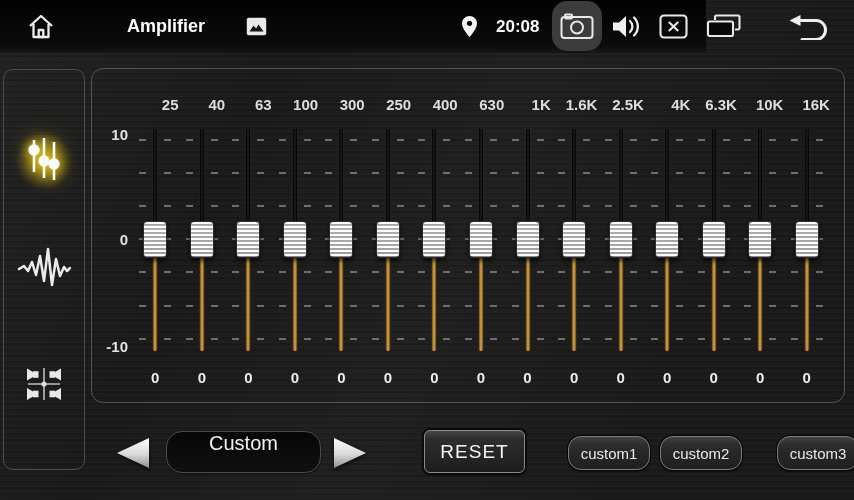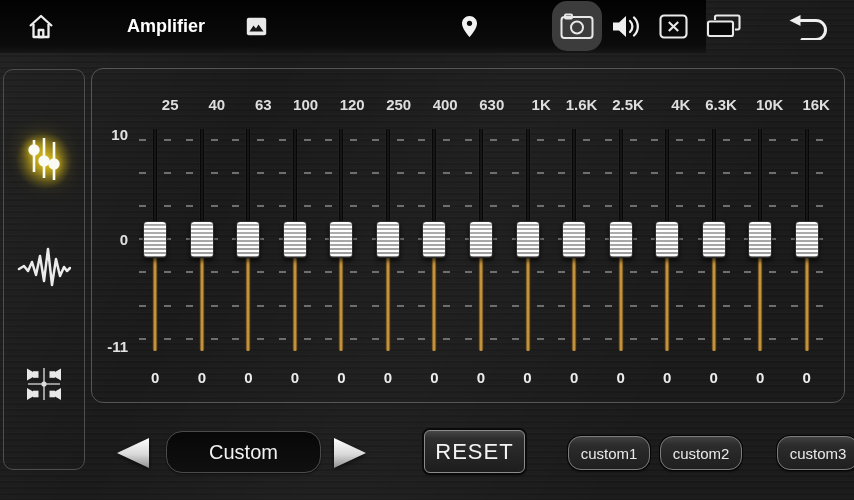--- a/index.html
+++ b/index.html
@@ -45,26 +45,26 @@
   .knob{position:absolute;left:50%;transform:translateX(-50%);top:92px;width:24px;height:37px;border-radius:4px;
     background:
       repeating-linear-gradient(180deg, rgba(255,255,255,0.95) 0 2px, rgba(120,120,120,0.55) 2px 4px),
       linear-gradient(180deg,#9f9f9f 0%,#f4f4f4 10%,#e2e2e2 50%,#d2d2d2 88%,#8d8d8d 100%);
     border:1px solid #2c2c2c;box-sizing:border-box;
     box-shadow:0 3px 4px rgba(0,0,0,0.65), inset 0 1px 1px rgba(255,255,255,0.8);}
   .value{position:absolute;top:300px;left:0;right:0;text-align:center;font-size:15px;font-weight:700;color:#ececec;}
   
   .bottom .abs{position:absolute;}
   .preset-box{left:166px;top:431px;width:153px;height:40px;background:linear-gradient(180deg,#070707,#101010);
-    border:1px solid #4b4b4b;border-radius:16px;display:flex;align-items:center;justify-content:center;
+    border:1px solid #4b4b4b;border-radius:16px;display:flex;justify-content:center;
     font-size:20px;color:#f2f2f2;box-shadow:0 1px 2px rgba(0,0,0,.6);}
   .reset-btn{left:424px;top:430px;width:99px;height:41px;
     background:linear-gradient(180deg,#474747 0%,#2e2e2e 18%,#1d1d1d 100%);
     border:1px solid #8b8b8b;border-radius:6px;box-shadow:0 0 0 2px #0a0a0a,0 2px 3px rgba(0,0,0,.6);
-    color:#f3f3f3;font-size:22px;letter-spacing:1px;display:flex;align-items:center;justify-content:center;
+    color:#f3f3f3;font-size:19px;letter-spacing:1px;display:flex;align-items:center;justify-content:center;
     font-family:"Liberation Sans",sans-serif;}
   .mini-btn{top:436px;width:80px;height:32px;
     background:linear-gradient(180deg,#424242 0%,#2c2c2c 25%,#1f1f1f 100%);
     border:1px solid #7d7d7d;border-radius:13px;box-shadow:0 0 0 1px #050505,0 2px 2px rgba(0,0,0,.5);
     color:#e9e9e9;font-size:15px;display:flex;align-items:center;justify-content:center;
     font-family:"Liberation Sans",sans-serif;}
   .c1{left:568px}.c2{left:660px}.c3{left:777px}
 </style>
 </head>
 <body>
@@ -85,20 +85,21 @@
         <rect x="0.8" y="0.8" width="19.4" height="17.4" rx="2" fill="#e9e9e9"></rect>
         <path d="M3.5 14.5 L7.5 8.5 L10 11.5 L12.5 7.5 L17.5 14.5 Z" fill="#141414"></path>
       </svg>
     </span>
     <span class="abs icon-btn" style="left:461px;top:15px;">
       <svg width="17" height="23" viewBox="0 0 17 23">
         <path d="M8.5 1 C4.4 1 1 4.4 1 8.5 C1 14 8.5 22 8.5 22 S16 14 16 8.5 C16 4.4 12.6 1 8.5 1 Z" fill="#f2f2f2"></path>
         <circle cx="8.5" cy="8.3" r="2.6" fill="#0a0a0a"></circle>
       </svg>
     </span>
+    <span class="abs tb-time">20:08</span>
     <span class="abs cam-pill">
       <svg width="34" height="28" viewBox="0 0 34 28" fill="none" stroke="#e8e8e8" stroke-width="2">
         <rect x="5" y="2.5" width="7" height="4" rx="1"></rect>
         <rect x="1.5" y="5" width="31" height="21" rx="3"></rect>
         <circle cx="17" cy="15.5" r="6"></circle>
       </svg>
     </span>
     <span class="abs icon-btn" style="left:611px;top:13px;">
       <svg width="30" height="27" viewBox="0 0 30 27">
         <path d="M2 9.5 H8 L15 3 V24 L8 17.5 H2 Z" fill="#f0f0f0"></path>
@@ -168,21 +169,21 @@
               <use href="#spk" x="0" y="0"></use>
             </g>
         </svg>
       </span>
     </div>
   </div>
 
   <div class="eq-panel">
     <span class="scale-label" style="top:65px;">10</span>
     <span class="scale-label" style="top:170px;">0</span>
-    <span class="scale-label" style="top:277px;">-11</span>
+    <span class="scale-label" style="top:277px;">-10</span>
     <div class="bands">
         <div class="band">
       <span class="freq">25</span>
       <div class="slider">
         <span class="tick l t0"></span>
             <span class="tick r t0"></span>
         <span class="tick l t1"></span>
             <span class="tick r t1"></span>
         <span class="tick l t2"></span>
             <span class="tick r t2"></span>
@@ -263,21 +264,21 @@
             <span class="tick r t5"></span>
         <span class="tick l t6"></span>
             <span class="tick r t6"></span>
         <span class="track-top"></span>
         <span class="track-bottom"></span>
         <span class="knob"></span>
       </div>
       <span class="value">0</span>
     </div>
         <div class="band">
-      <span class="freq">120</span>
+      <span class="freq">300</span>
       <div class="slider">
         <span class="tick l t0"></span>
             <span class="tick r t0"></span>
         <span class="tick l t1"></span>
             <span class="tick r t1"></span>
         <span class="tick l t2"></span>
             <span class="tick r t2"></span>
         <span class="tick l t3"></span>
             <span class="tick r t3"></span>
         <span class="tick l t4"></span>

